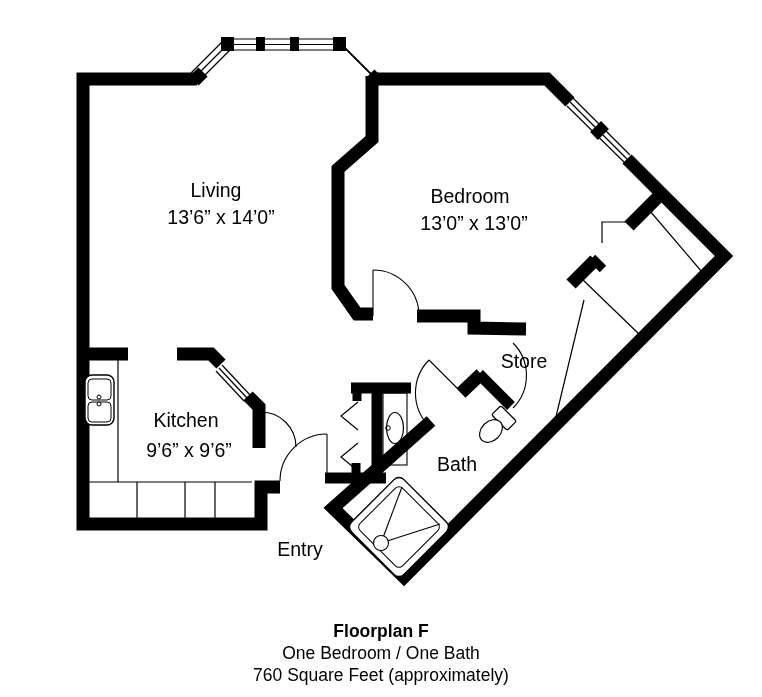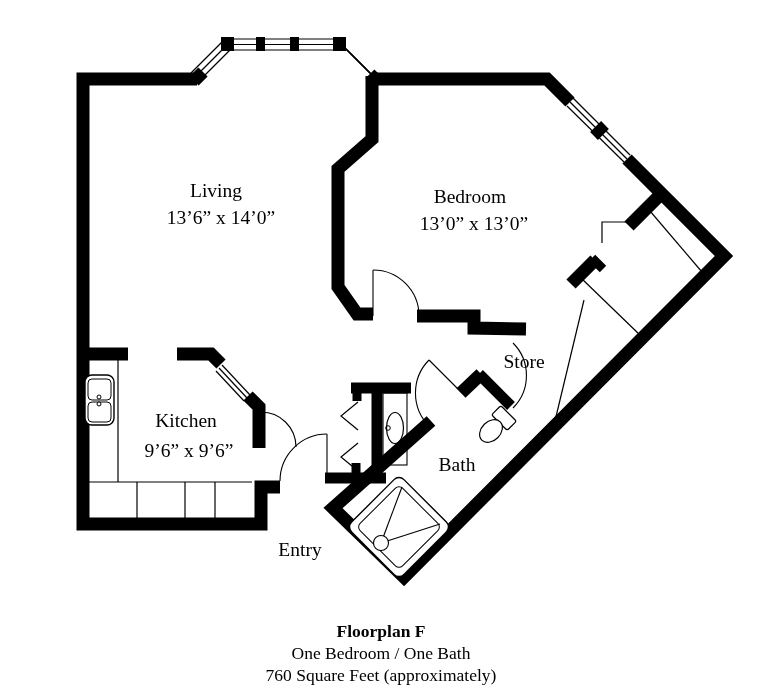--- a/index.html
+++ b/index.html
@@ -1,17 +1,17 @@
 <!DOCTYPE html>
 <html><head>
 <meta charset="utf-8">
 <style>
   html,body{margin:0;padding:0;background:#ffffff;}
   .stage{position:relative;width:762px;height:697px;background:#fff;overflow:hidden;
-         font-family:Liberation Serif, serif;}
+         font-family:Liberation Sans, sans-serif;}
   svg{position:absolute;left:0;top:0;}
   text{fill:#000;}
   .room-name{font-size:19.5px;}
   .room-dim{font-size:19.5px;}
   .cap-title{font-size:17.5px;font-weight:bold;}
   .cap-line{font-size:17.5px;}
 </style>
 </head>
 <body>
 

